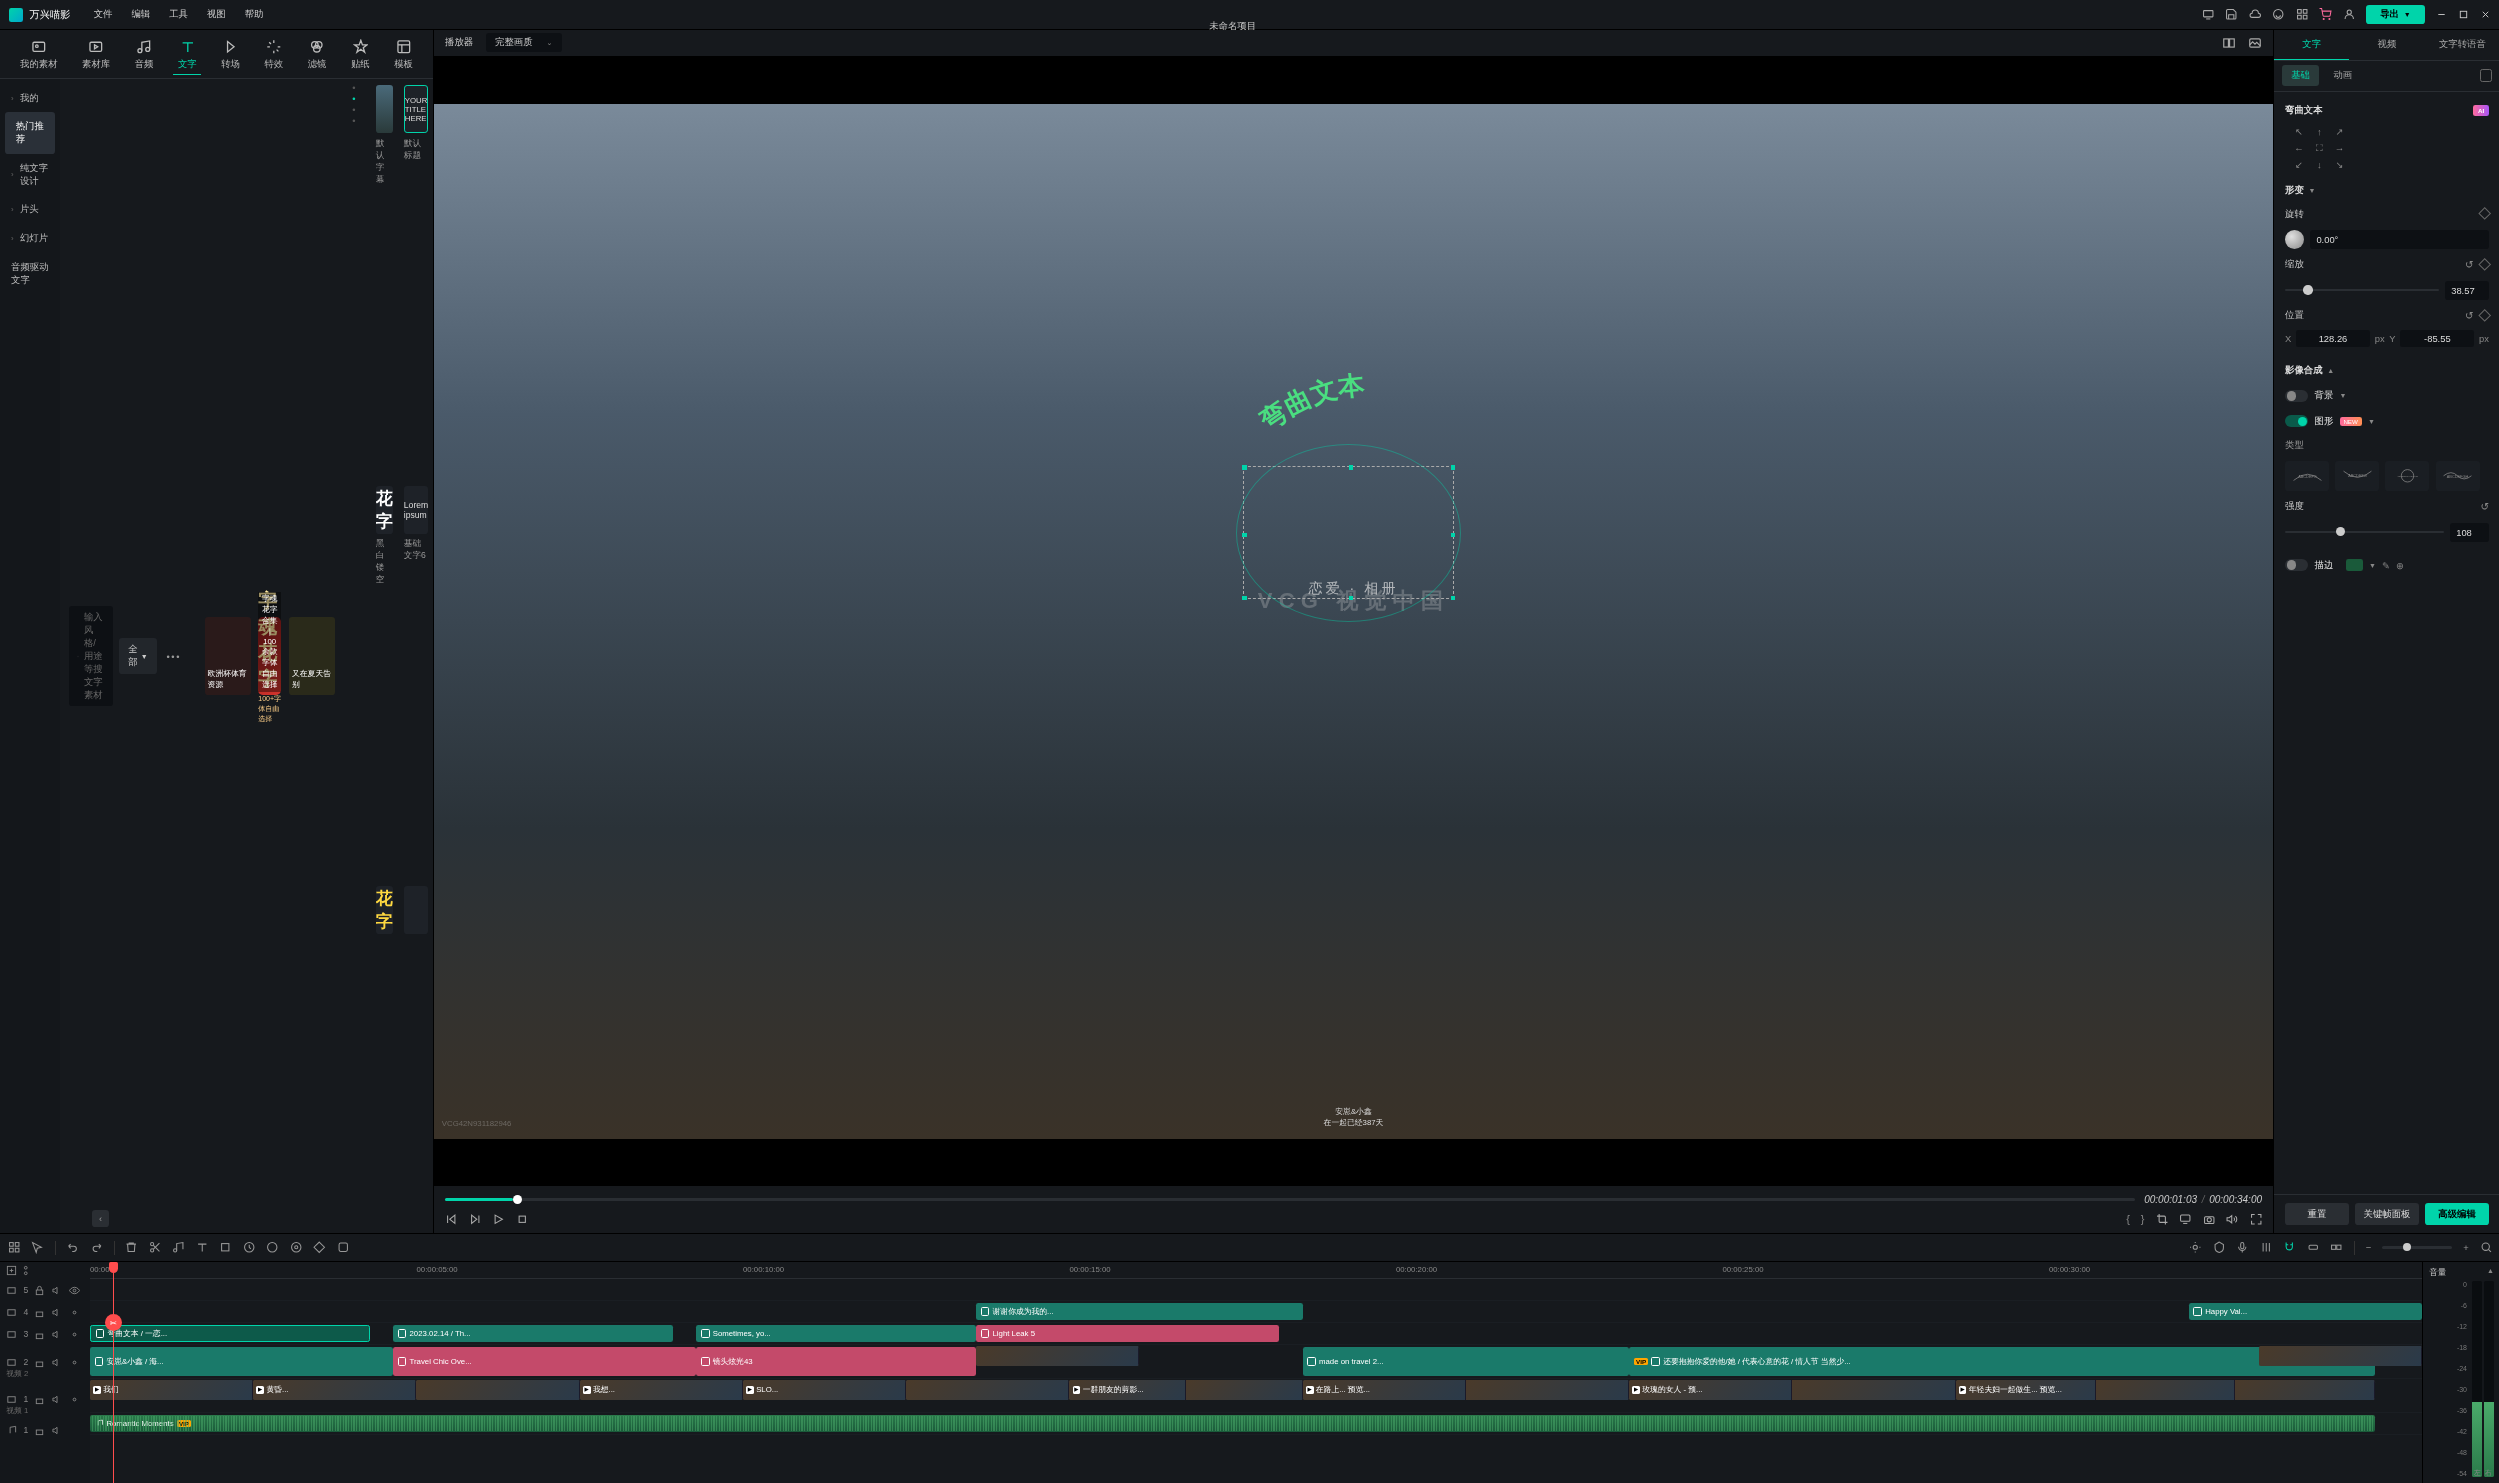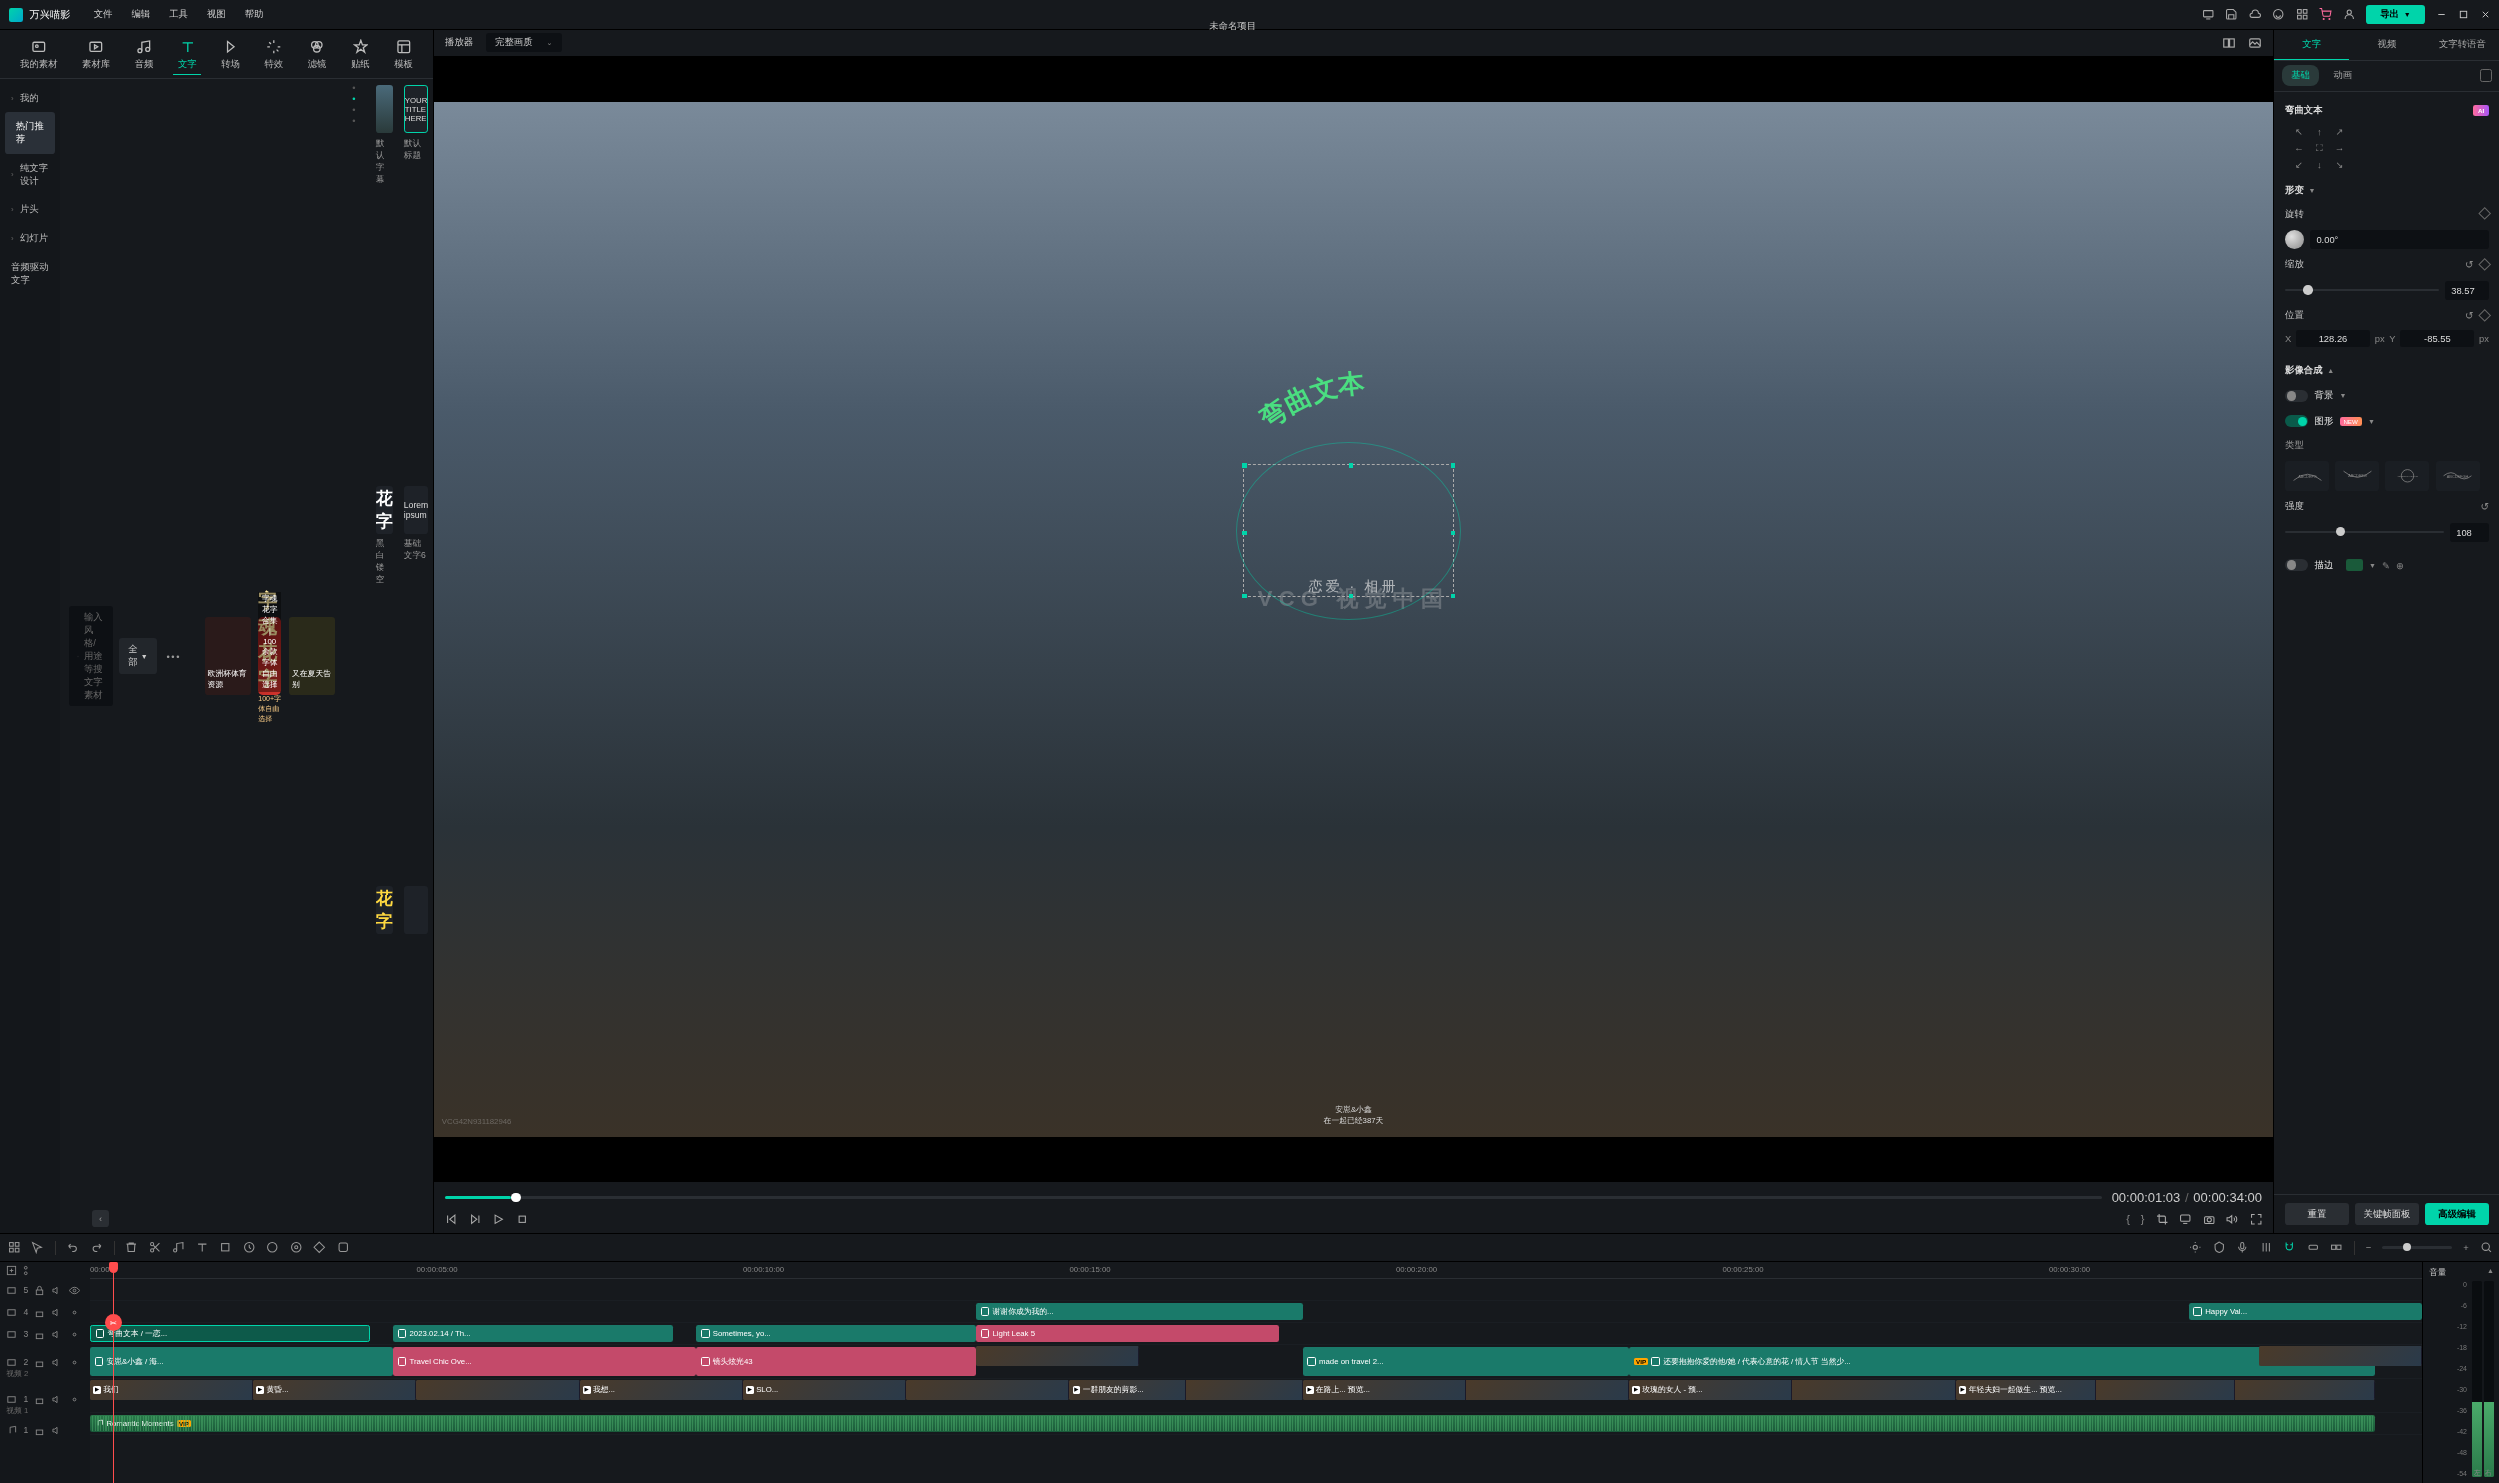--- a/index.html
+++ b/index.html
@@ -66,33 +66,33 @@
 .sel-box .h { position:absolute; width:4.7px; height:4.7px; background:#00d4aa; }
 .sel-box .h.tl{top:-2.3px;left:-2.3px}.sel-box .h.tr{top:-2.3px;right:-2.3px}.sel-box .h.bl{bottom:-2.3px;left:-2.3px}.sel-box .h.br{bottom:-2.3px;right:-2.3px}
 .sel-box .h.ml{top:50%;left:-2.3px}.sel-box .h.mr{top:50%;right:-2.3px}.sel-box .h.mt{top:-2.3px;left:50%}.sel-box .h.mb{bottom:-2.3px;left:50%}
 .sel-box .ellipse { position:absolute; inset:-23.4px -7.8px; border:0.8px solid rgba(0,212,170,0.4); border-radius:50%; }
 .video-frame .credit { position:absolute; bottom:22px; left:50%; transform:translateX(-50%); color:#ddd; font-size:7.8px; text-align:center; }
 .video-frame .days { position:absolute; bottom:11px; left:50%; transform:translateX(-50%); color:#ddd; font-size:7.8px; }
 .scrub-row { padding:7.8px 11px 3.1px; display:flex; align-items:center; gap:9.4px; }
 .scrub { flex:1; height:3.1px; background:#2a2e33; border-radius:1.6px; position:relative; }
 .scrub .fill { position:absolute; left:0; top:0; bottom:0; width:4%; background:#00d4aa; border-radius:1.6px; }
 .scrub .knob { position:absolute; left:4%; top:-3.1px; width:9.4px; height:9.4px; background:#fff; border-radius:50%; }
-.time { color:#ccc; font-size:13px; }
+.time { color:#ccc; font-size:10px;font-style:italic; }
 .time .sep { color:#666; margin:0 4.7px; }
 .ctrl-row { padding:4.7px 11px 7.8px; display:flex; align-items:center; gap:11px; }
 .ctrl-row .ico { width:12.5px; height:12.5px; color:#aaa; cursor:pointer; }
 .ctrl-row .spacer { flex:1; }
 .bracket { color:#888; font-size:11px; cursor:pointer; }
 
 .panel-right { width:227px; background:#16191d; border-left:0.8px solid #000; display:flex; flex-direction:column; }
 .insp-tabs { display:flex; border-bottom:0.8px solid #2a2e33; }
 .insp-tab { flex:1; text-align:center; padding:7.8px 0; color:#aaa; cursor:pointer; }
 .insp-tab.active { color:#00d4aa; border-bottom:1.6px solid #00d4aa; }
 .insp-sub { display:flex; align-items:center; padding:4.7px 7.8px; gap:4.7px; border-bottom:0.8px solid #2a2e33; }
-.sub-pill { padding:3.9px 9.4px; border-radius:8px; color:#aaa; cursor:pointer; }
+.sub-pill { padding:3.9px 9.4px; border-radius:3px; color:#aaa; cursor:pointer; }
 .sub-pill.active { background:#2a3a3a; color:#00d4aa; }
 .insp-sub .spacer { flex:1; }
 .save-ico { width:12.5px;height:12.5px;border:0.8px solid #666;border-radius:2.3px;cursor:pointer; }
 .insp-body { flex:1; overflow:auto; padding:6.2px 11px; }
 .sec-head { display:flex; align-items:center; padding:6.2px 0; color:#ddd; font-weight:bold; }
 .sec-head .spacer { flex:1; }
 .ai-ico { width:15.6px;height:11px;background:linear-gradient(90deg,#ff6b9d,#a855f7);border-radius:2.3px;font-size:6.2px;color:#fff;display:flex;align-items:center;justify-content:center; }
 .arrow-grid { display:grid; grid-template-columns:repeat(3,15.6px); gap:4.7px; padding:3.1px 0 7.8px 6.2px; }
 .arrow-grid .a { color:#888; text-align:center; cursor:pointer; font-size:9.4px; }
 .prop-row { display:flex; align-items:center; padding:4.7px 0; gap:6.2px; }

